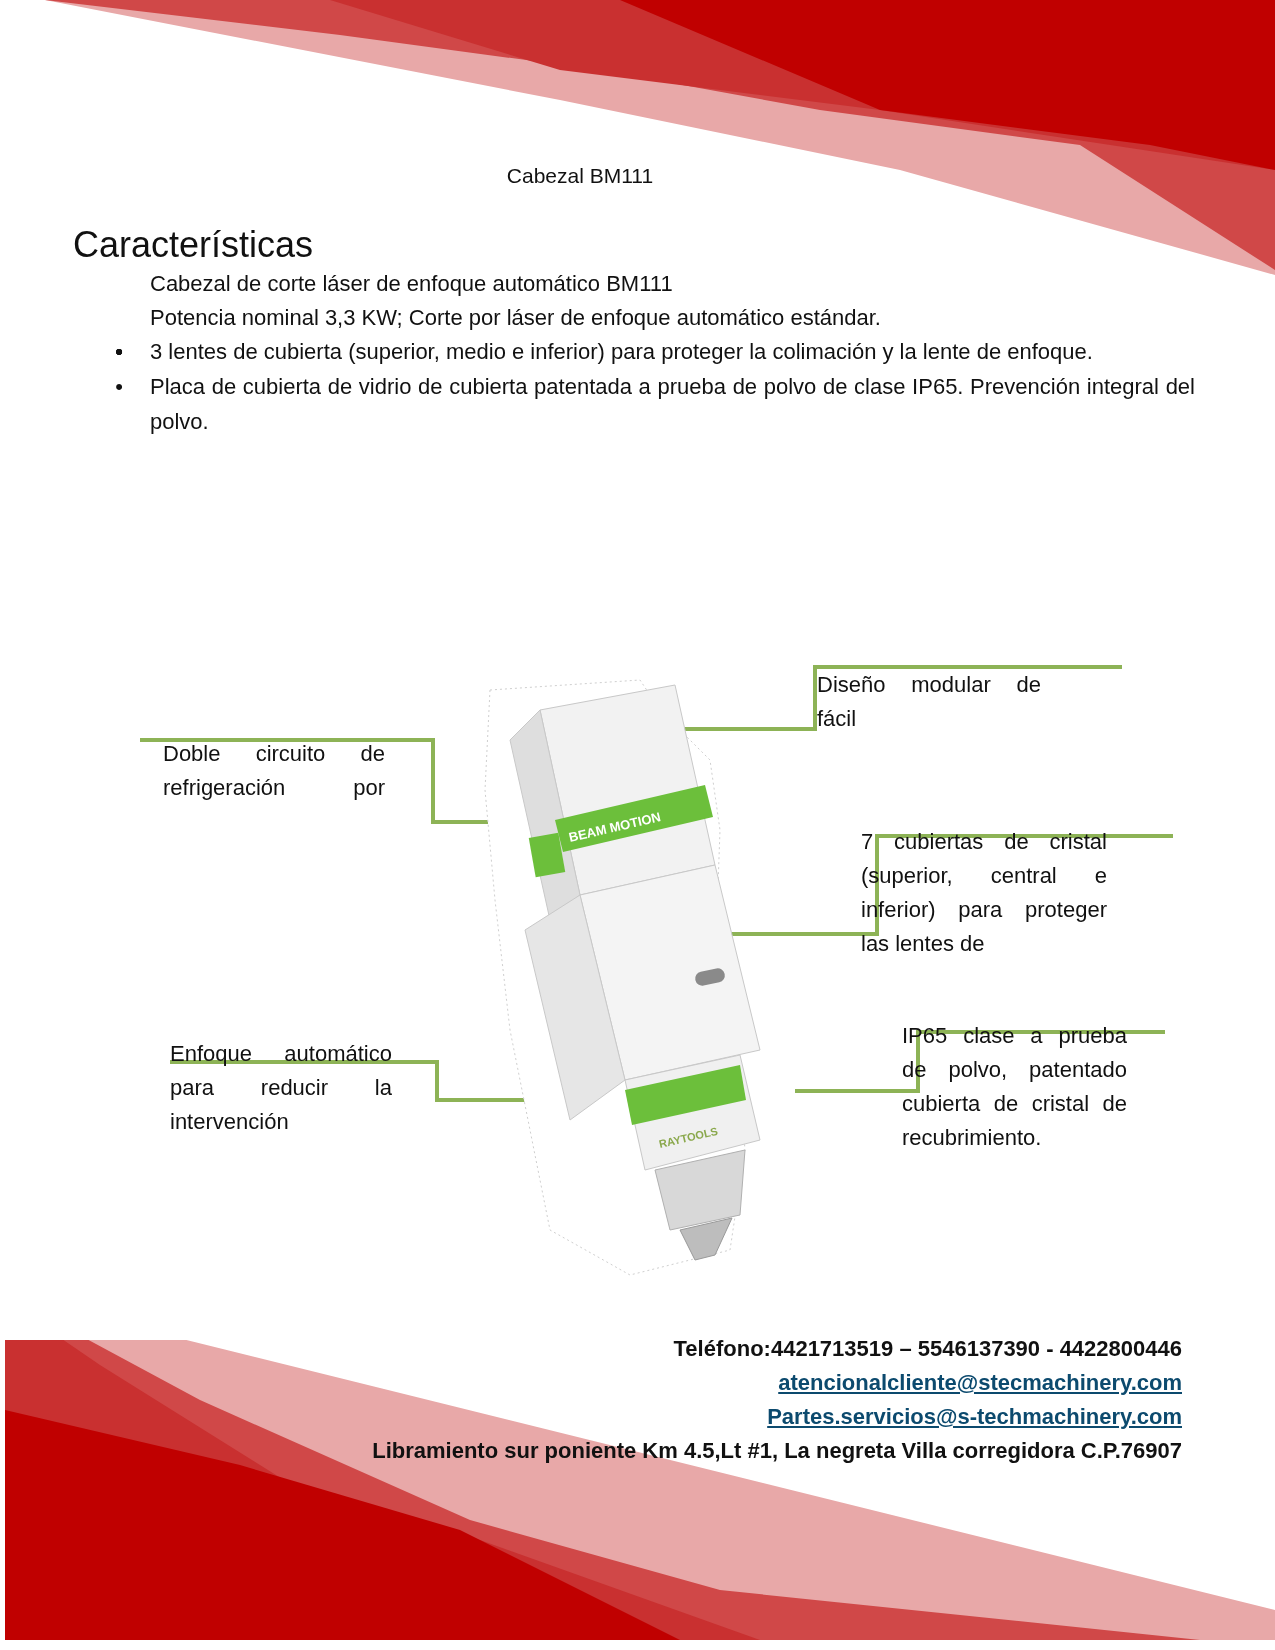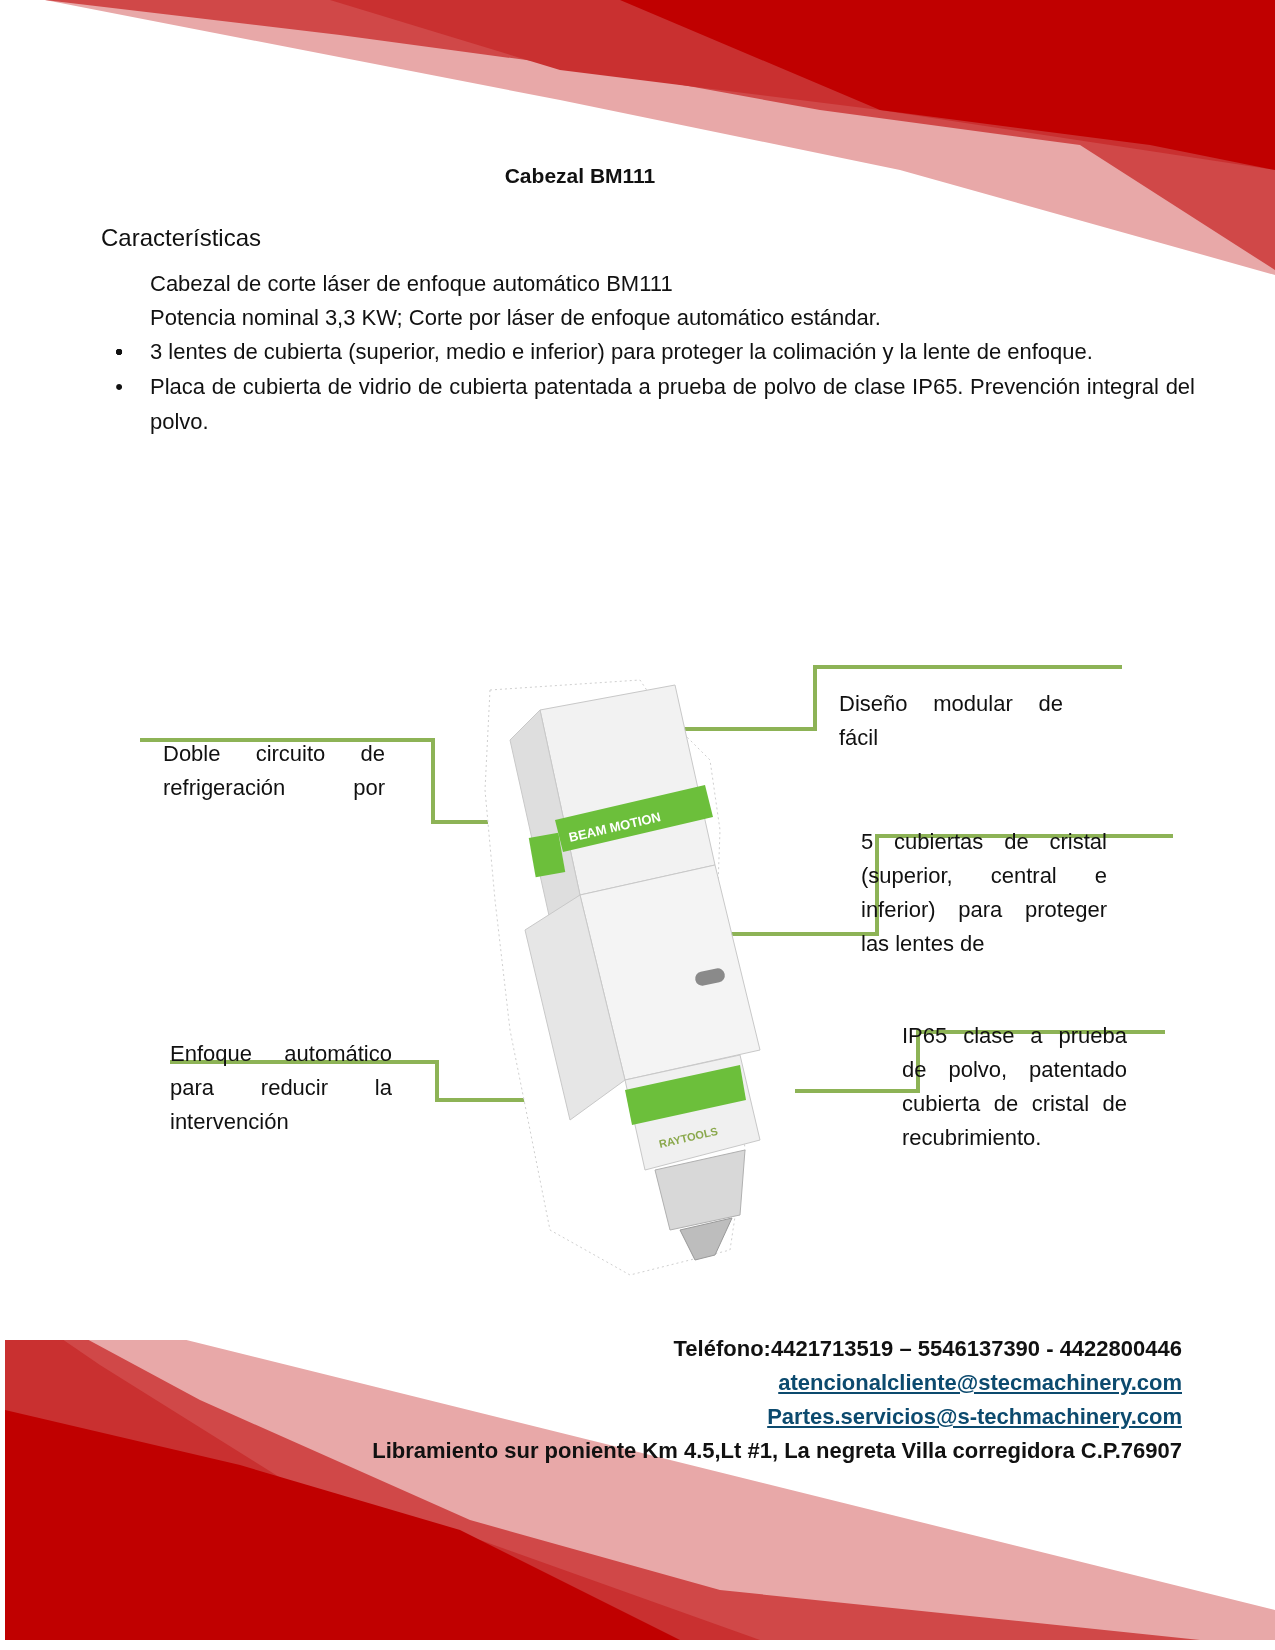--- a/index.html
+++ b/index.html
@@ -3,22 +3,22 @@
 <meta charset="utf-8">
 <style>
   html, body { margin: 0; padding: 0; background: #ffffff; }
   body { width: 1275px; height: 1650px; position: relative; overflow: hidden;
          font-family: "Liberation Sans", "DejaVu Sans", sans-serif; color: #111; }
   .deco { position: absolute; left: 0; width: 1275px; pointer-events: none; }
   .deco-top { top: 0; height: 290px; }
   .deco-bottom { top: 1340px; height: 310px; }
 
   .title { position: absolute; top: 150px; left: 0; width: 1160px; text-align: center;
-           font-weight: bold; font-size: 21px; }
-  .section-heading { position: absolute; top: 224px; left: 73px; font-size: 24px; margin-left: 28px; }
+           font-weight: normal; font-size: 21px; }
+  .section-heading { position: absolute; top: 224px; left: 73px; font-size: 36px; }
 
   .intro { position: absolute; left: 150px; width: 1045px; font-size: 22px; line-height: 35px; }
   .intro-1 { top: 266px; }
   .intro-2 { top: 300px; }
 
   .bullets { position: absolute; top: 334px; left: 112px; width: 1083px; margin: 0; padding: 0;
              list-style: none; font-size: 22px; line-height: 35px; }
   .bullets li { position: relative; padding-left: 38px; text-align: justify; }
   .bullets .dot { position: absolute; left: 0; top: 0; width: 14px; text-align: center; }
 
@@ -75,22 +75,22 @@
   <rect x="62" y="165" width="30" height="40" fill="#6cbf3b" transform="rotate(-10 77 185)"></rect>
   <rect x="225" y="300" width="30" height="14" rx="7" fill="#8a8a8a" transform="rotate(-12 240 307)"></rect>
   <polygon points="155,410 270,385 290,470 175,500" fill="#f0f0f0" stroke="#c8c8c8"></polygon>
   <polygon points="155,420 270,395 276,430 162,455" fill="#6cbf3b"></polygon>
   <text x="0" y="0" transform="translate(190,478) rotate(-13)" font-family="'Liberation Sans', sans-serif" font-weight="bold" font-size="11" fill="#8aa84c">RAYTOOLS</text>
   <polygon points="185,500 275,480 270,545 200,560" fill="#d8d8d8" stroke="#b0b0b0"></polygon>
   <polygon points="210,560 262,548 245,585 225,590" fill="#bdbdbd" stroke="#999"></polygon>
 </svg>
 
 <div class="callout-text" style="left:163px;top:737px;width:222px;">Doble circuito de refrigeración por</div>
-<div class="callout-text last-left" style="left:839px;top:668px;width:224px;margin-top:19px;">Diseño modular de fácil</div>
-<div class="callout-text last-left" style="left:861px;top:825px;width:246px;">5 cubiertas de cristal (superior, central e inferior) para proteger las lentes de</div>
+<div class="callout-text last-left" style="left:817px;top:668px;width:224px;">Diseño modular de fácil</div>
+<div class="callout-text last-left" style="left:861px;top:825px;width:246px;">7 cubiertas de cristal (superior, central e inferior) para proteger las lentes de</div>
 <div class="callout-text last-left" style="left:170px;top:1037px;width:222px;">Enfoque automático para reducir la intervención</div>
 <div class="callout-text last-left" style="left:902px;top:1019px;width:225px;">IP65 clase a prueba de polvo, patentado cubierta de cristal de recubrimiento.</div>
 
 <svg class="deco deco-bottom" viewBox="0 0 1275 310" preserveAspectRatio="none">
   <polygon points="5,-45 1275,270 1275,300 5,300" fill="#e8a8a8"></polygon>
   <polygon points="5,-45 200,60 470,180 720,250 1200,300 5,300" fill="#d04848"></polygon>
   <polygon points="5,-40 100,25 300,150 480,200 760,300 5,300" fill="#c93030"></polygon>
   <polygon points="5,70 240,125 460,190 680,300 5,300" fill="#c00000"></polygon>
 </svg>
 

